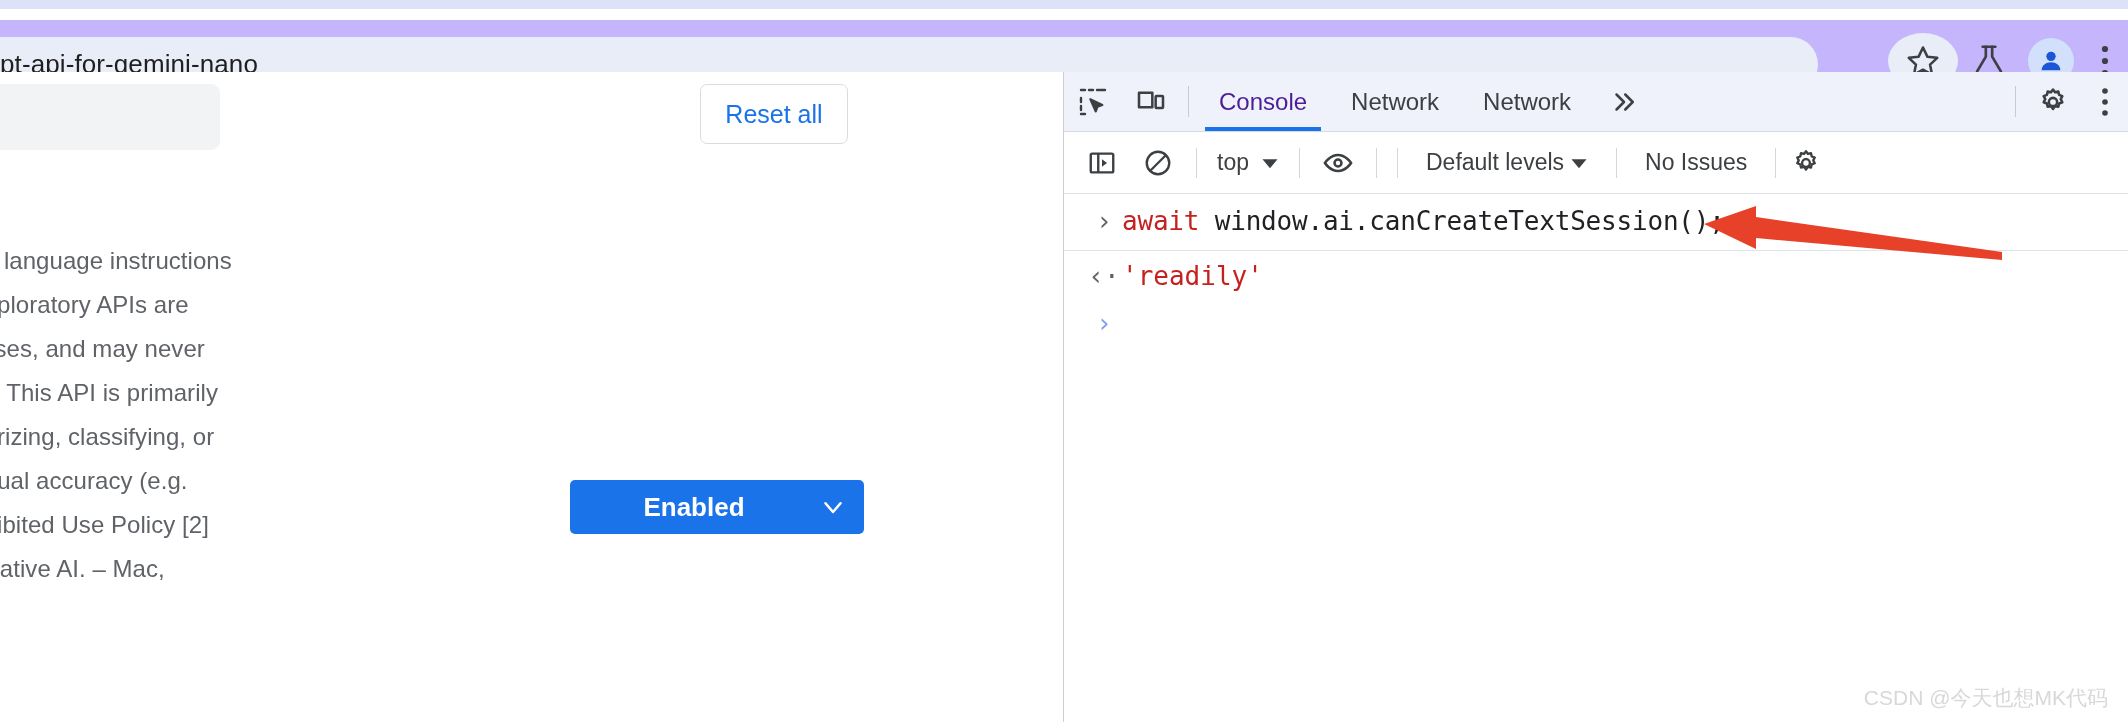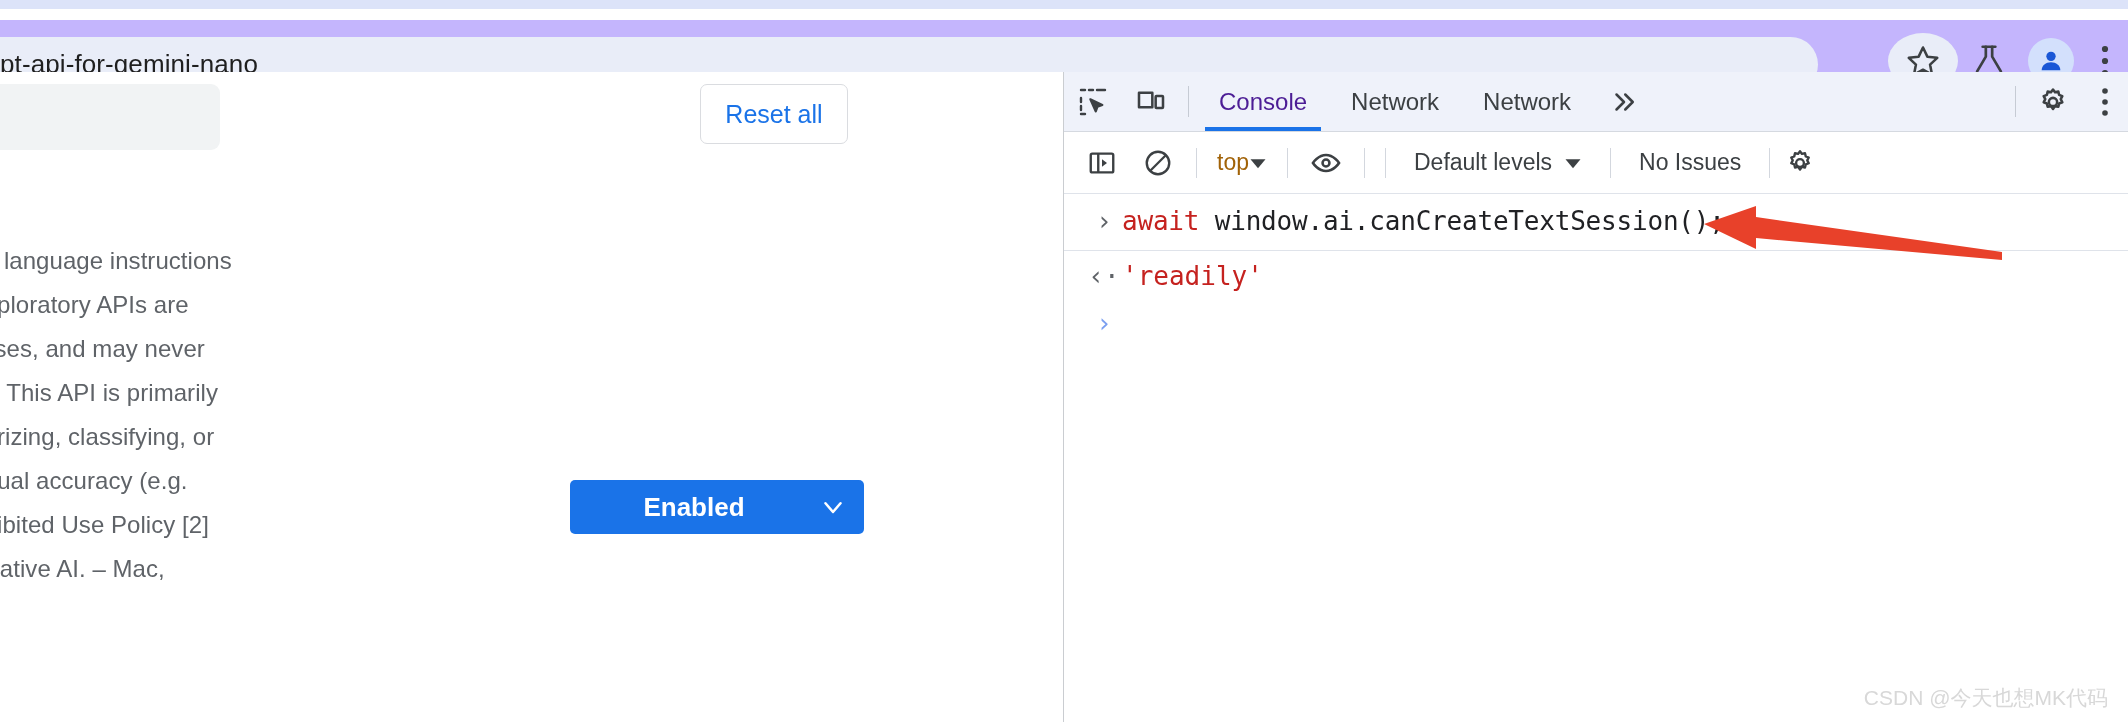--- a/index.html
+++ b/index.html
@@ -277,23 +277,24 @@
     width: 1px;
     height: 30px;
     background: #d3d7de;
     margin: 0 10px;
     flex: 0 0 auto;
   }
 
   .fb-ctx {
     display: flex;
     align-items: center;
+    gap: 12px;
     padding: 0 10px;
     font-size: 23px;
-    color: #a16207;
+    color: #404040;
     cursor: pointer;
     flex: 0 0 auto;
   }
 
   .fb-filter {
     display: flex;
     align-items: center;
     gap: 14px;
     width: 320px;
     height: 44px;
@@ -305,21 +306,21 @@
   }
 
   .fb-filter-text {
     font-size: 23px;
     color: #5f6368;
   }
 
   .fb-levels {
     display: flex;
     align-items: center;
-    gap: 12px;
+    gap: 6px;
     padding: 0 18px;
     font-size: 23px;
     color: #3c4043;
     cursor: pointer;
     flex: 0 0 auto;
     white-space: nowrap;
   }
 
   .fb-issues {
     padding: 0 18px;

